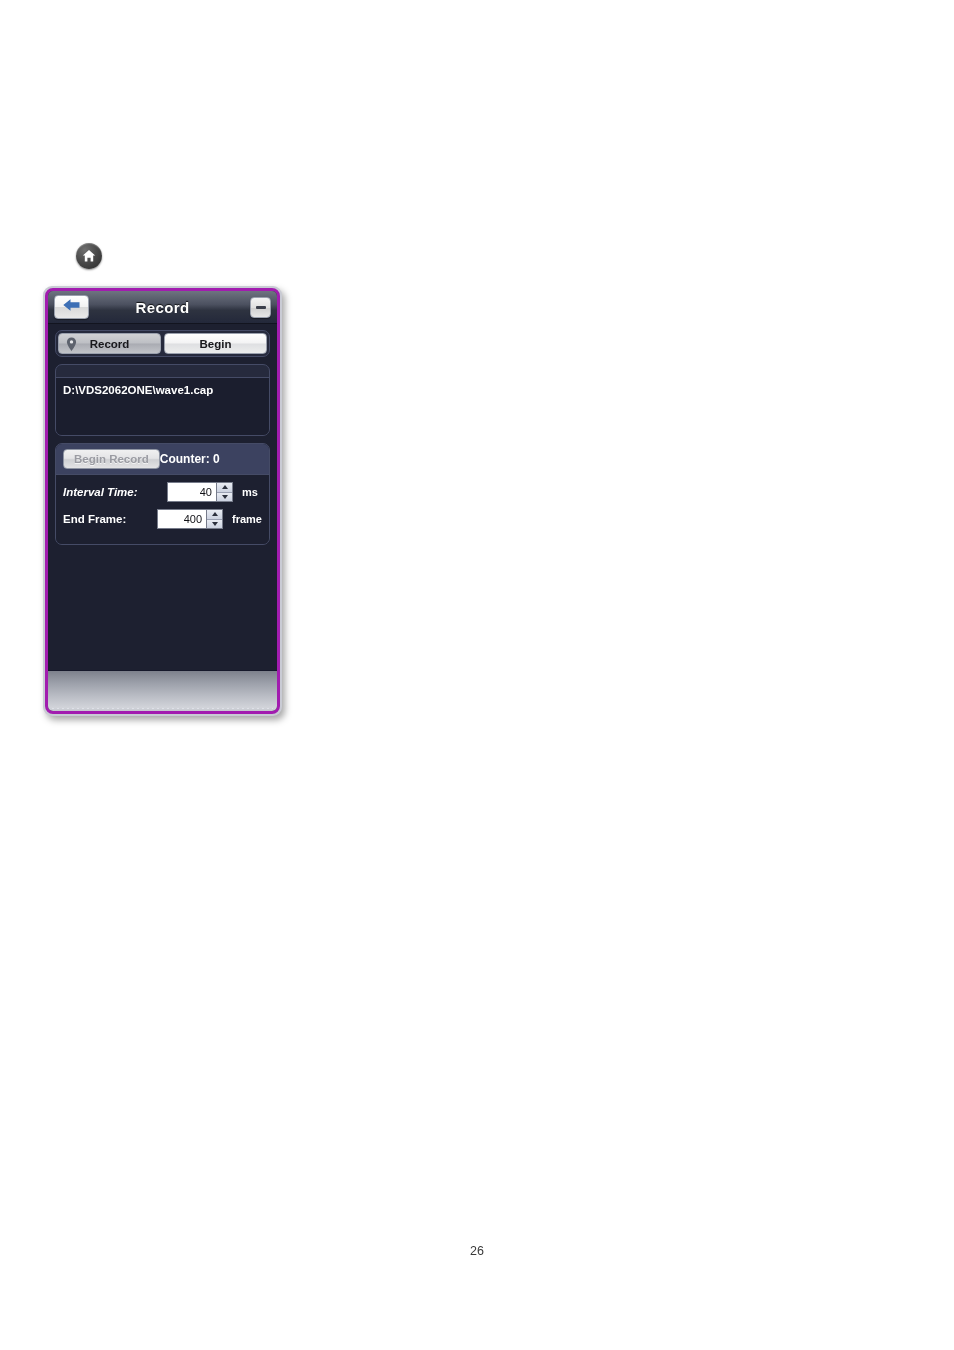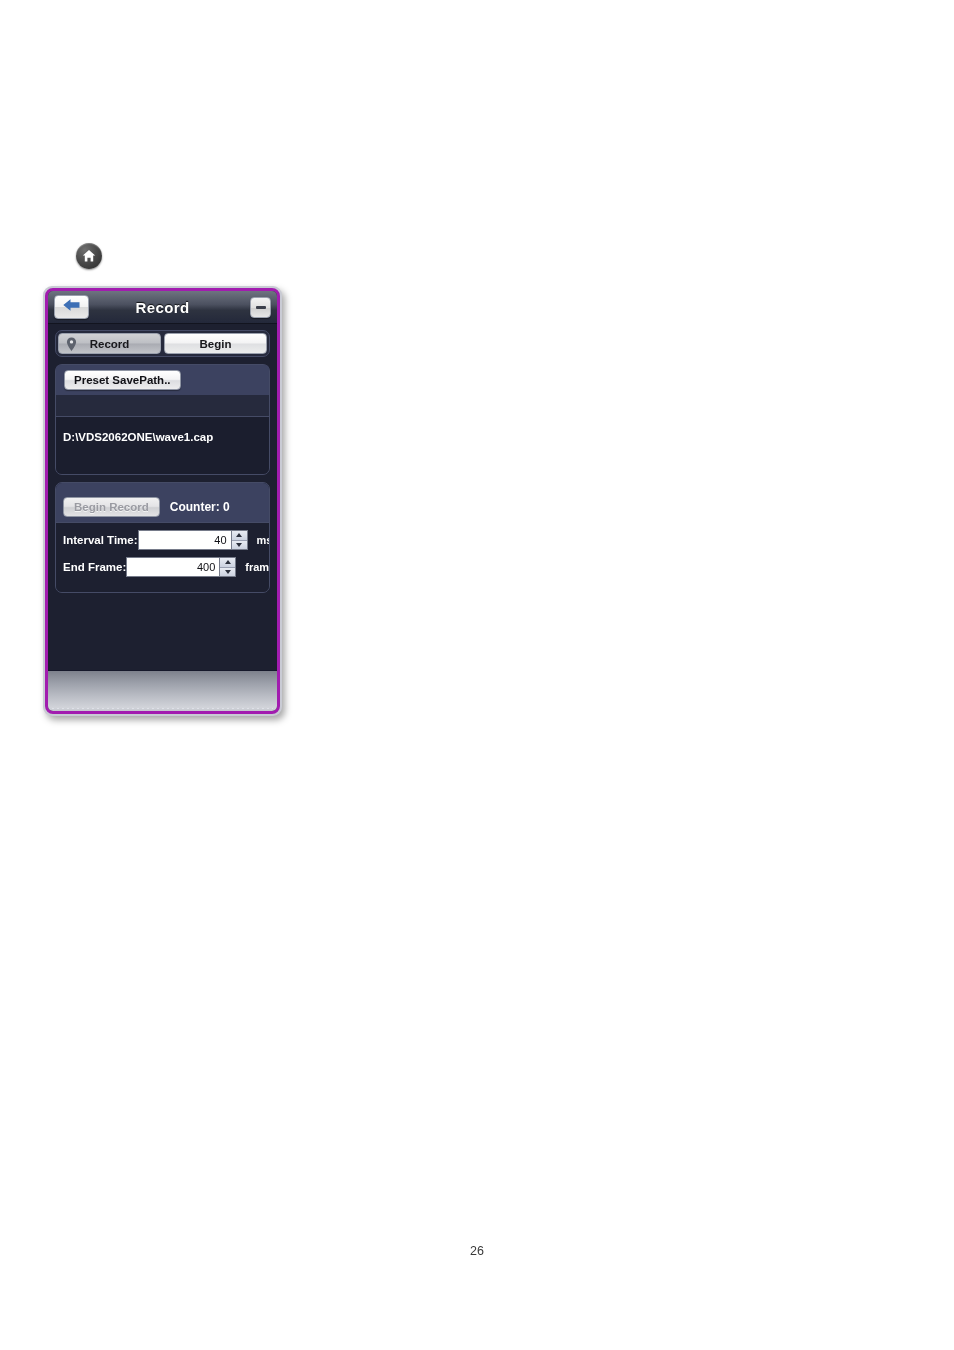--- a/index.html
+++ b/index.html
@@ -181,45 +181,44 @@
     border: 1px solid #8f95a3;
     background: linear-gradient(to bottom, #ffffff 0%, #f4f4f5 46%, #dcdde0 54%, #ededee 100%);
     font-size: 11.5px;
     font-weight: bold;
     color: #111116;
     box-shadow: 0 1px 1px rgba(0,0,0,0.35);
   }
   .path-area {
     background: #1b1e2e;
     border-top: 1px solid #454b66;
-    margin: 21px -5px -5px -5px;
+    margin: 7px -5px -5px -5px;
     border-radius: 0 0 6px 6px;
     height: 58px;
-    padding: 14px 7px;
+    padding: 6px 7px;
     box-sizing: border-box;
   }
   .path-text {
     color: #ffffff;
     font-size: 11.5px;
     font-weight: bold;
     word-break: break-all;
   }
 
   
   .record-group {
     flex: 0 0 auto;
     padding: 0;
     overflow: hidden;
   }
   .record-head {
     background: #3c4260;
-    padding: 14px 0 5px 7px;
-    display: flex;
-    align-items: center;
-    gap: 10px;
+    padding: 5px 0 5px 7px;
+    display: flex;
+    align-items: center;
     border-bottom: 1px solid #454b66;
   }
   .btn-disabled {
     display: inline-block;
     padding: 3px 10px;
     border-radius: 4px;
     border: 1px solid #8f95a3;
     background: linear-gradient(to bottom, #f0f0f1 0%, #e4e4e6 46%, #cfd0d3 54%, #e3e3e5 100%);
     font-size: 11.5px;
     font-weight: bold;
@@ -239,29 +238,28 @@
     display: flex;
     align-items: center;
     margin-bottom: 7px;
   }
   .field-label {
     color: #ffffff;
     font-size: 11.5px;
     font-weight: bold;
     white-space: nowrap;
   }
-  .lbl-interval { width: 104px; }
+  .lbl-interval { width: 104px; font-style: italic; }
   .lbl-endframe { width: 116px; }
   .spinner {
     display: flex;
     height: 20px;
     border: 1px solid #767b8a;
     box-sizing: border-box;
     background: #ffffff;
-    padding-left: 44px;
   }
   .spin-value {
     width: 48px;
     background: #ffffff;
     color: #111116;
     font-size: 11px;
     display: flex;
     align-items: center;
     justify-content: flex-end;
     padding-right: 4px;
@@ -372,23 +370,20 @@
             </svg>
           </span>
           <span>Record</span>
         </div>
         <div class="tab inactive">
           <span>Begin</span>
         </div>
       </div>
 
       <div class="group savepath-group">
-        <div class="savepath-head">
-          <span class="btn-light">Preset SavePath..</span>
-        </div>
         <div class="path-area">
           <div class="path-text">D:\VDS2062ONE\wave1.cap</div>
         </div>
       </div>
 
       <div class="group record-group">
         <div class="record-head">
           <span class="btn-disabled">Begin Record</span>
           <span class="counter-text">Counter:  0</span>
         </div>

